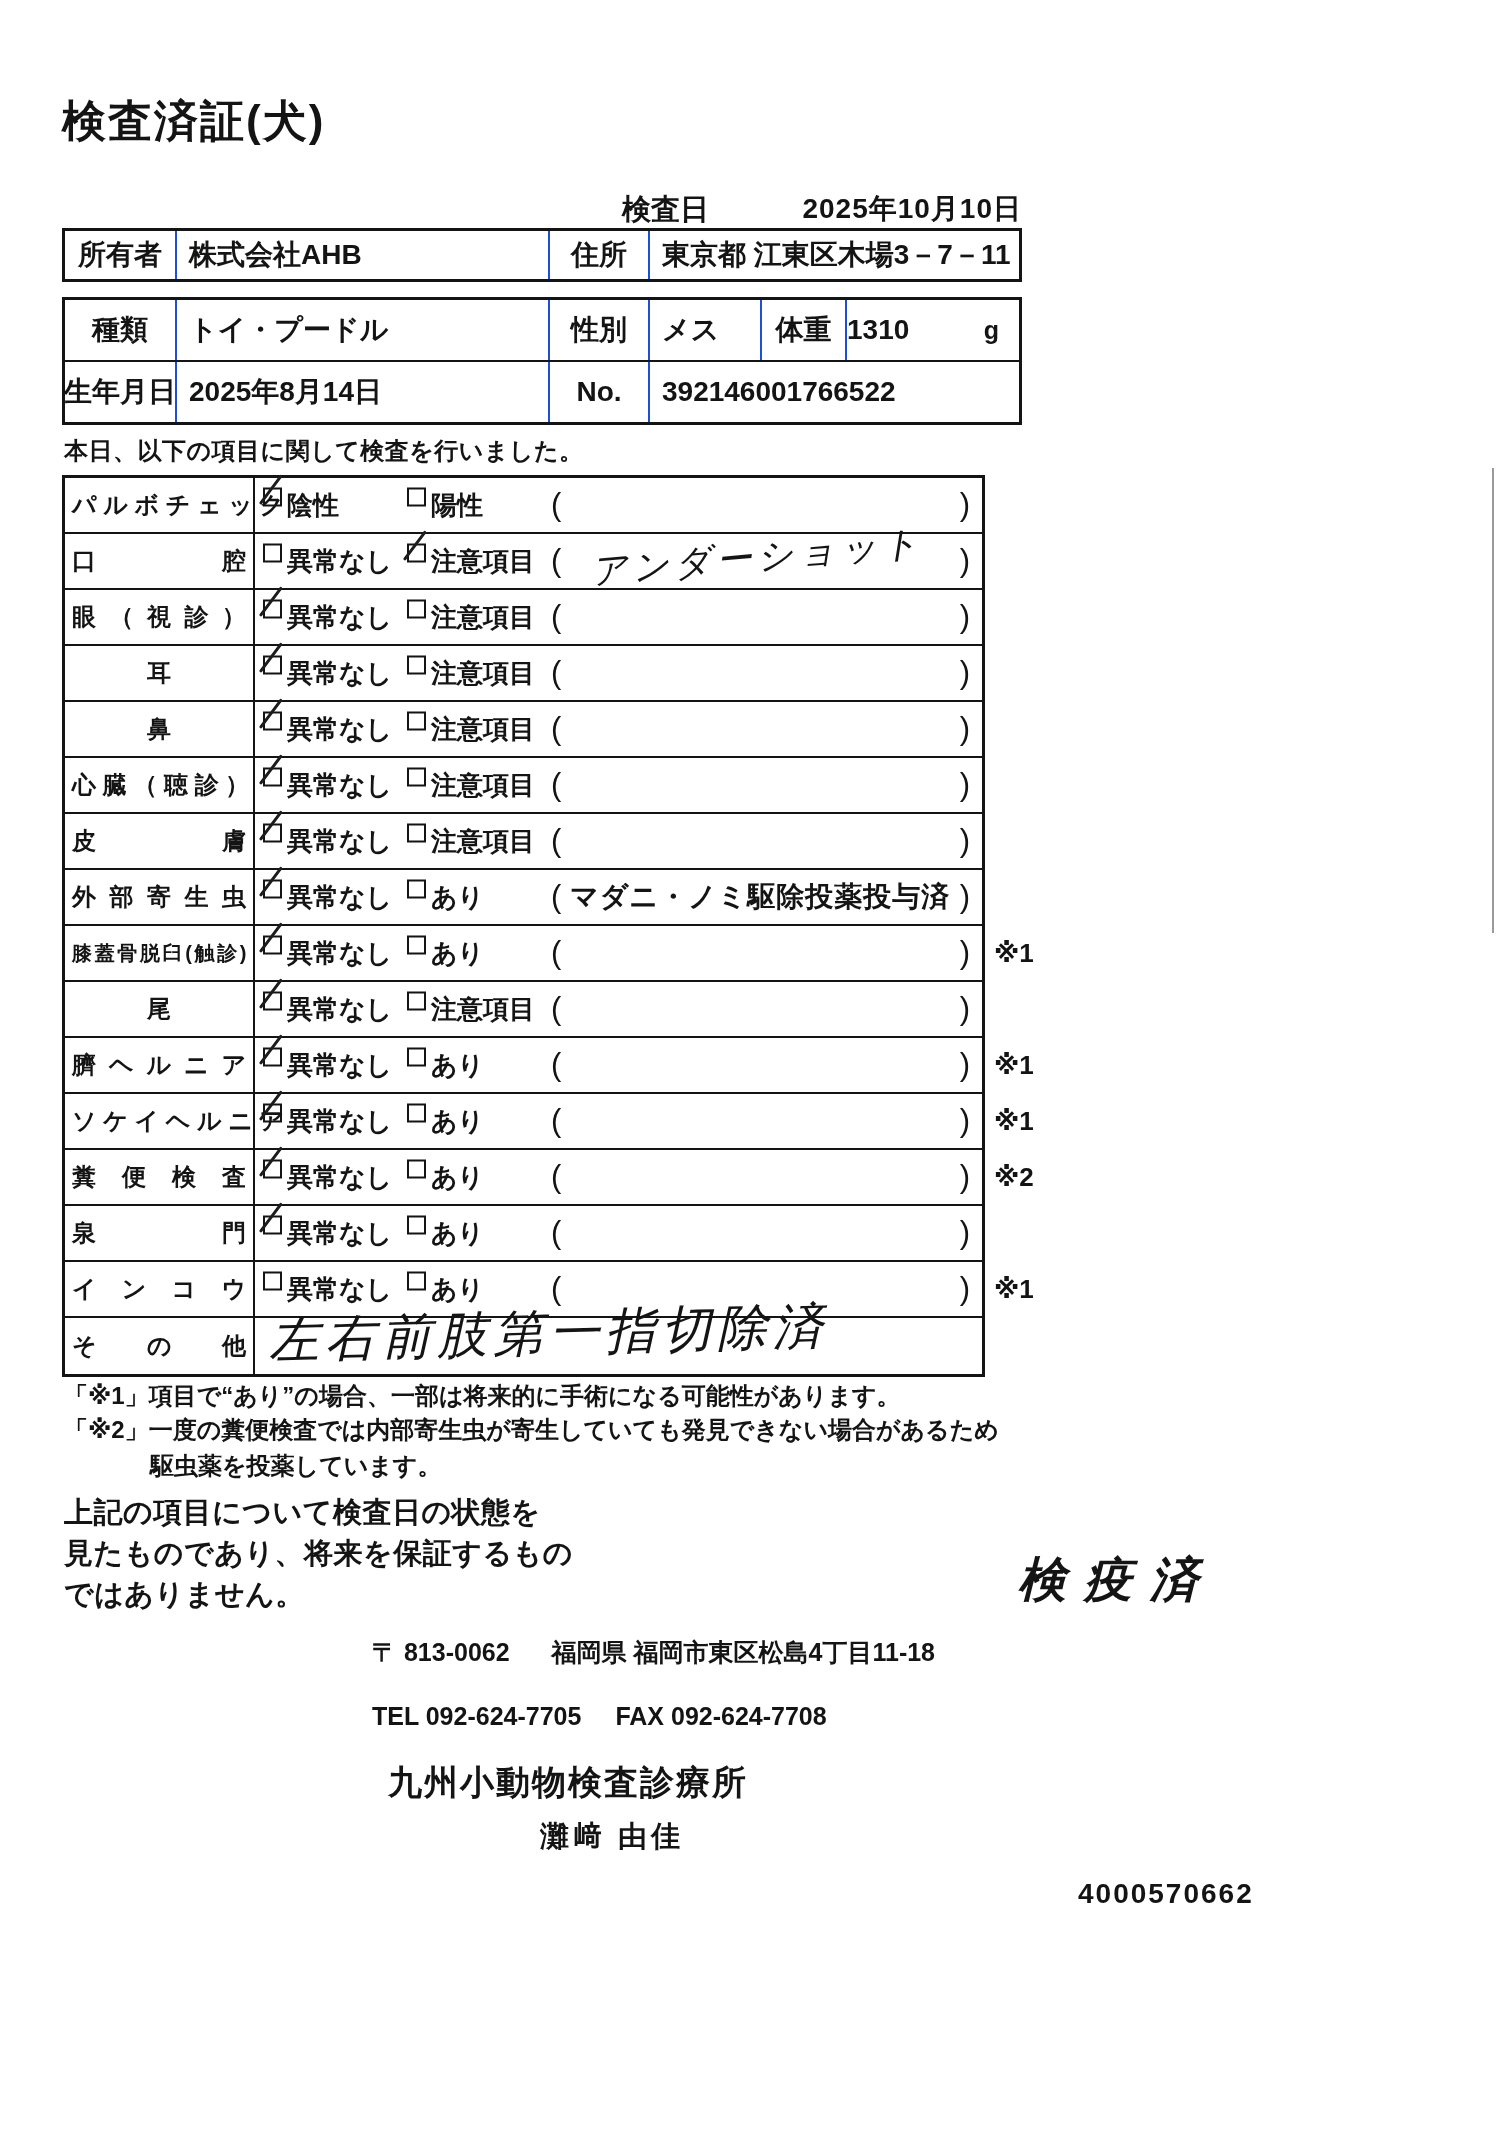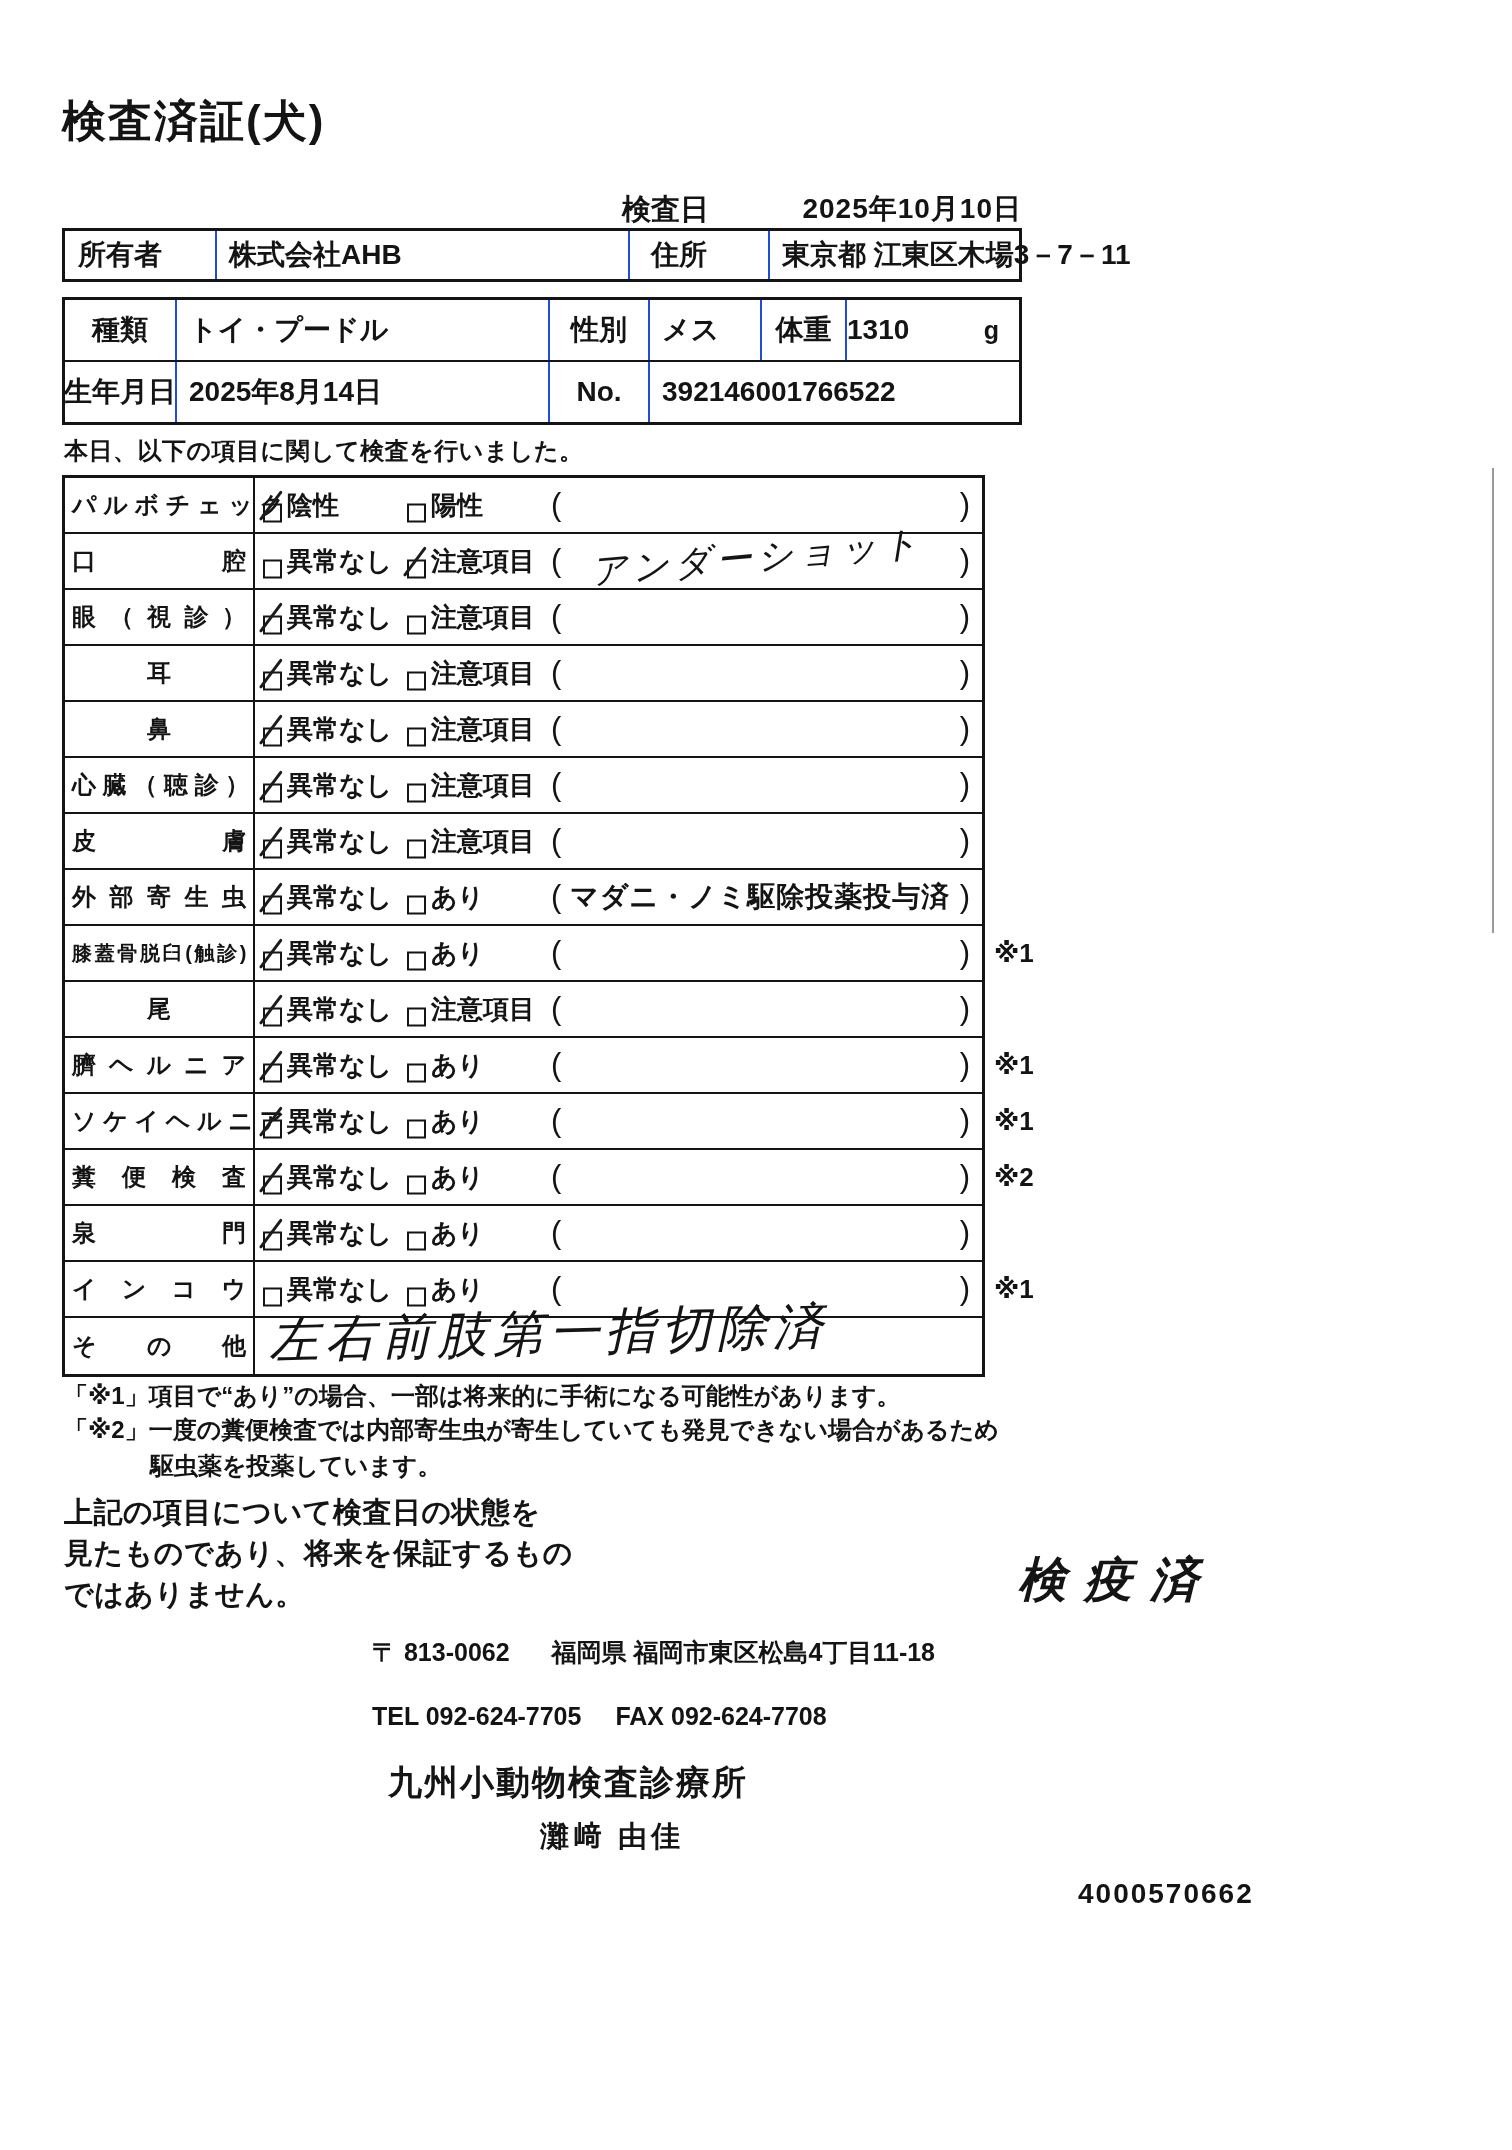--- a/index.html
+++ b/index.html
@@ -14,39 +14,39 @@
   .insp-label{left:622px;top:190px;font-size:29px;font-weight:600;}
   .insp-value{top:190px;right:490px;font-size:28px;font-weight:600;letter-spacing:1px;}
   
   .itable{left:62px;width:960px;border:3px solid #141414;box-sizing:border-box;background:#fff;}
   .trow{display:grid;align-items:stretch;}
   .cell{display:flex;align-items:center;font-size:28px;box-sizing:border-box;border-left:2px solid #1d4ed8;overflow:visible;white-space:nowrap;}
   .cell:first-child{border-left:none;}
   .cell.lab{justify-content:center;font-weight:600;}
   .cell.val{padding-left:12px;font-weight:600;}
   #table1{top:228px;height:54px;}
-  #table1 .trow{grid-template-columns:110px 373px 100px 371px;height:48px;gap:40px;}
+  #table1 .trow{grid-template-columns:110px 373px 100px 371px;height:48px;}
   #table2{top:297px;}
   #table2 .trow{height:60px;}
   #table2 .trow.r1{grid-template-columns:110px 373px 100px 112px 85px 174px;border-bottom:2.5px solid #141414;}
   #table2 .trow.r2{grid-template-columns:110px 373px 100px 371px;}
   .weight-cell{justify-content:space-between;gap:16px;padding-right:20px;font-weight:600;}
   .weight-unit{font-size:25px;}
   
   .intro{left:64px;top:435px;font-size:24px;font-weight:600;letter-spacing:.5px;}
   
   #checklist{left:62px;top:475px;width:923px;border:3px solid #141414;box-sizing:border-box;background:#fff;}
   .cl-row{position:relative;height:56px;border-bottom:2px solid #141414;display:flex;box-sizing:border-box;}
   .cl-row:last-child{border-bottom:none;}
   .cl-label{width:190px;min-width:190px;border-right:2px solid #141414;box-sizing:border-box;display:flex;align-items:center;padding:0 7px;}
   .cl-label span{display:block;width:100%;font-size:24px;font-weight:600;text-align:justify;text-align-last:justify;white-space:nowrap;}
   .cl-label.center span{text-align:center;text-align-last:center;}
   .cl-label.small span{font-size:20px;letter-spacing:-.5px;}
   .cl-opts{flex:1;position:relative;}
-  .opt{position:absolute;top:50%;transform:translateY(-50%);display:flex;align-items:flex-end;gap:5px;font-size:26px;font-weight:600;white-space:nowrap;}
+  .opt{position:absolute;top:50%;transform:translateY(-50%);display:flex;align-items:flex-start;gap:5px;font-size:26px;font-weight:600;white-space:nowrap;}
   .opt.o1{left:8px;}
   .opt.o2{left:152px;}
   .box{width:19px;height:19px;border:2.5px solid #141414;box-sizing:border-box;position:relative;flex:0 0 auto;}
   .box.checked::after{content:'';position:absolute;left:-5px;bottom:-1px;width:36px;height:3px;background:#1c1c1c;border-radius:2px;transform-origin:0 50%;transform:rotate(-53deg);}
   .paren{position:absolute;top:50%;transform:translateY(-50%);font-size:31px;font-weight:500;}
   .paren.po{left:296px;}
   .paren.pc{right:12px;}
   .paren-val{position:absolute;left:315px;right:45px;top:50%;transform:translateY(-50%);text-align:right;white-space:nowrap;}
   .paren-val.printed{font-size:28px;font-weight:700;letter-spacing:1px;}
   .paren-val.handwritten{font-size:36px;font-style:italic;font-weight:500;letter-spacing:5px;transform:translateY(-58%) rotate(-5deg);text-align:left;left:335px;}

